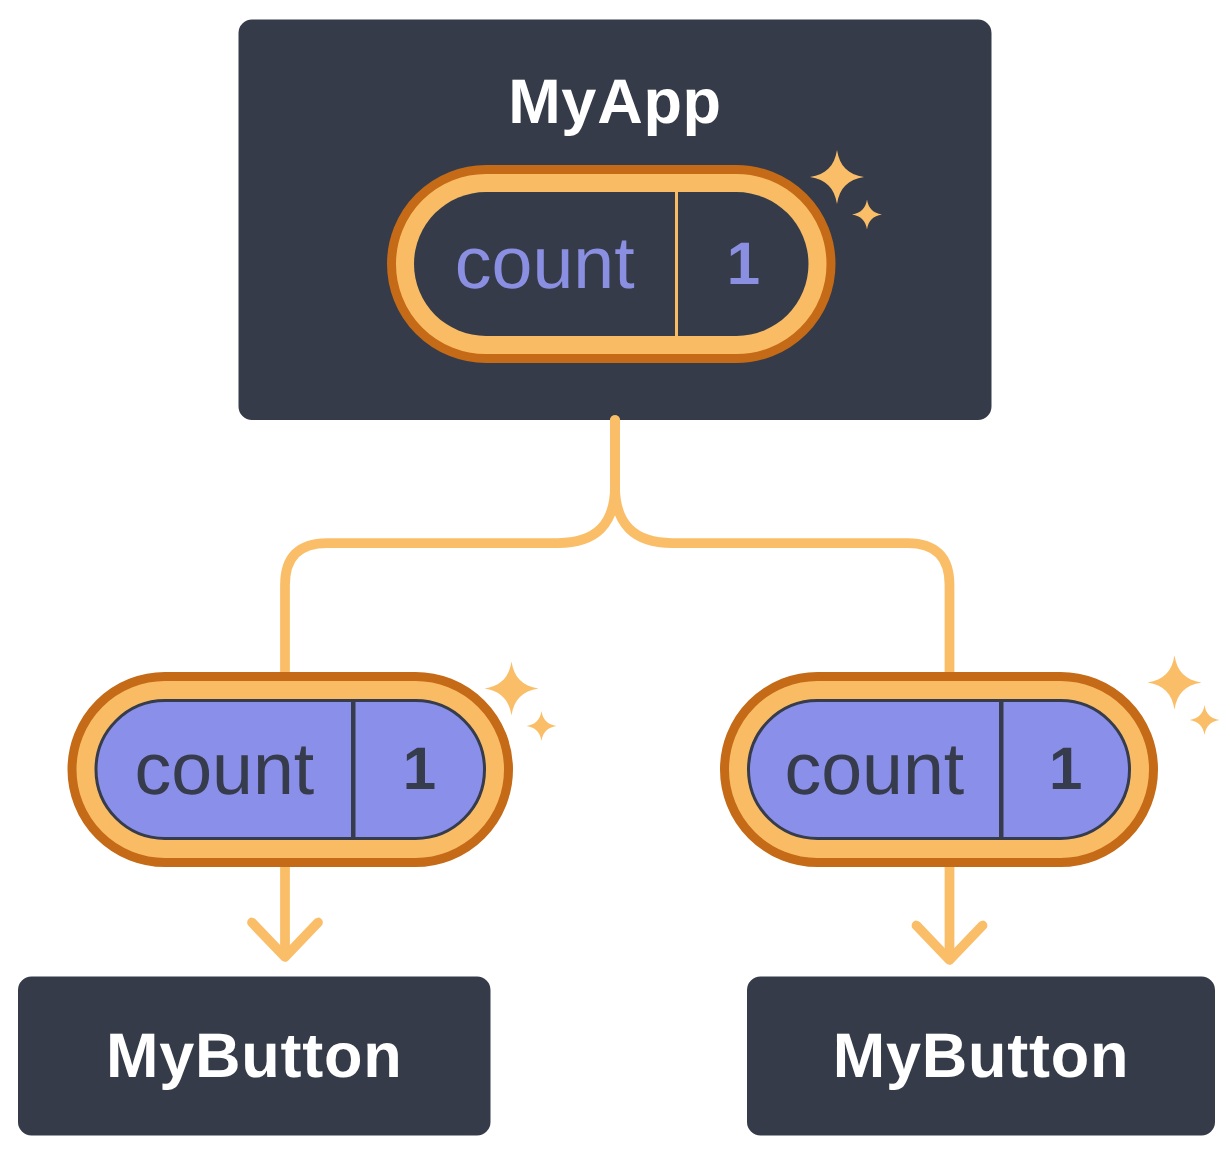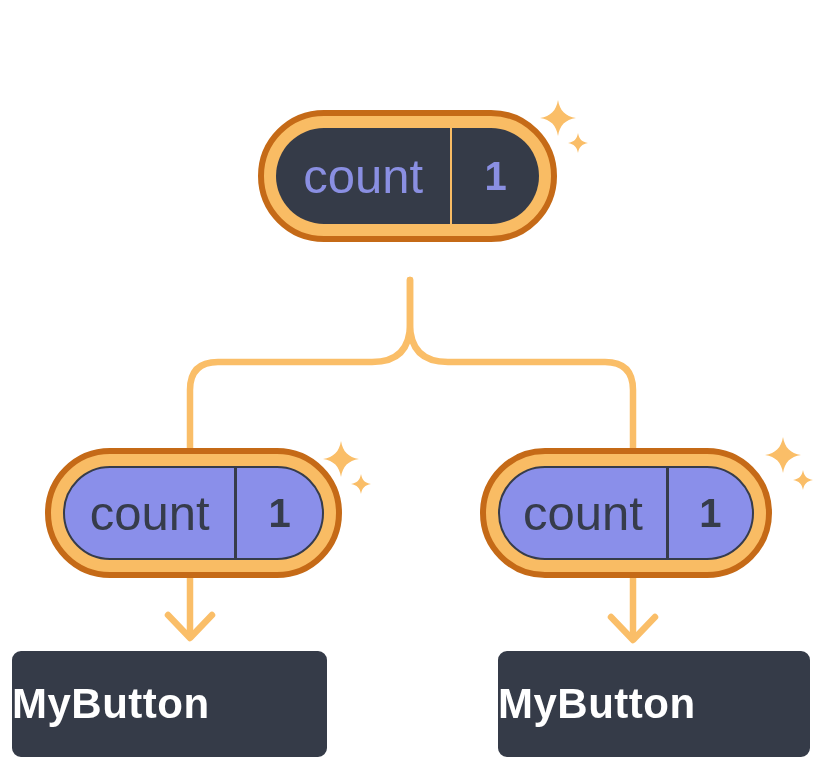--- a/index.html
+++ b/index.html
@@ -33,21 +33,21 @@
     border-radius: 12px;
   }
   .node-title {
     color: var(--node-title);
     font-size: 42px;
     font-weight: 700;
     letter-spacing: 0.5px;
   }
   .node-root { left:156px; top:10px; width:508px; height:273px; text-align:center; }
   .node-root .node-title { display:block; padding-top:30px; line-height:50px; }
-  .node-leaf { display:flex; align-items:center; justify-content:flex-start; }
+  .node-leaf { display:flex; align-items:center; justify-content:center; }
   .node-leaf-left  { left:9px;   top:648px; width:321px; height:112px; }
   .node-leaf-right { left:495px; top:648px; width:318px; height:112px; }
 
   .connectors {
     position:absolute; left:0; top:0; width:820px; height:770px;
     pointer-events:none;
   }
   .connectors path {
     fill:none;
     stroke: var(--connector);
@@ -103,20 +103,23 @@
   .sparkle path { fill: var(--connector); }
   .sparkle-root  { left:540px; top:100px; }
   .sparkle-left  { left:323px; top:441px; }
   .sparkle-right { left:765px; top:437px; }
 </style>
 </head>
 <body>
 
 <div class="canvas">
 
+  <div class="node node-root">
+    <span class="node-title">MyApp</span>
+  </div>
 
   <div class="node node-leaf node-leaf-left">
     <span class="node-title">MyButton</span>
   </div>
   <div class="node node-leaf node-leaf-right">
     <span class="node-title">MyButton</span>
   </div>
 
   <svg class="connectors" viewBox="0 0 820 770" xmlns="http://www.w3.org/2000/svg">
     <path d="M410 280 L410 324 Q410 362 372 362 L218 362 Q190 362 190 390 L190 636"></path>

